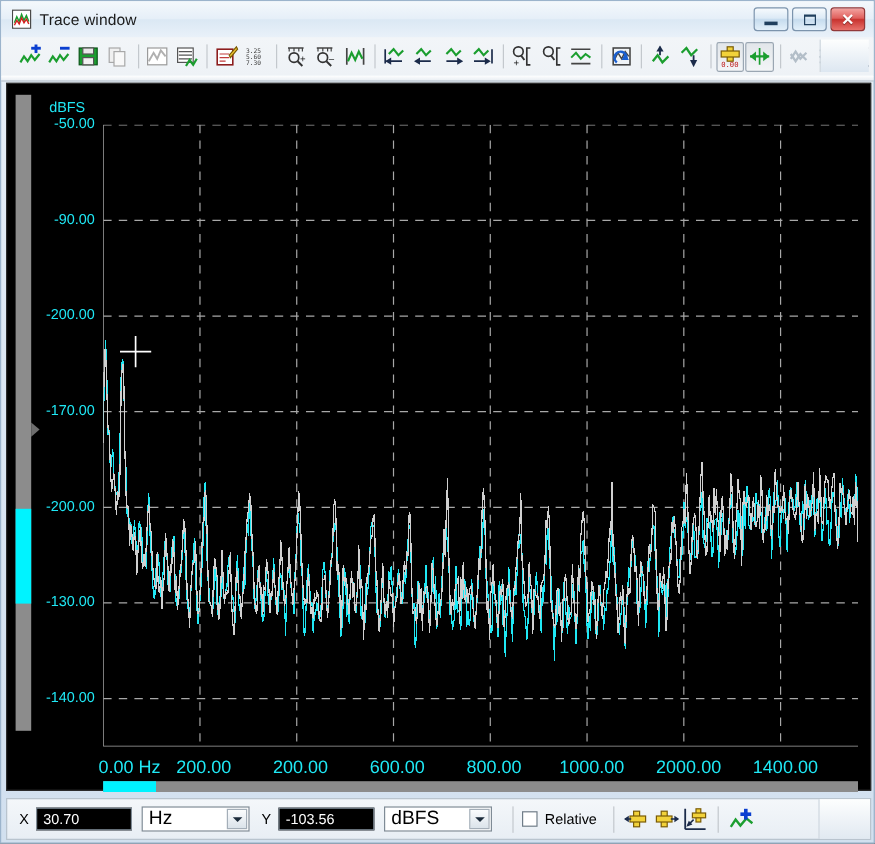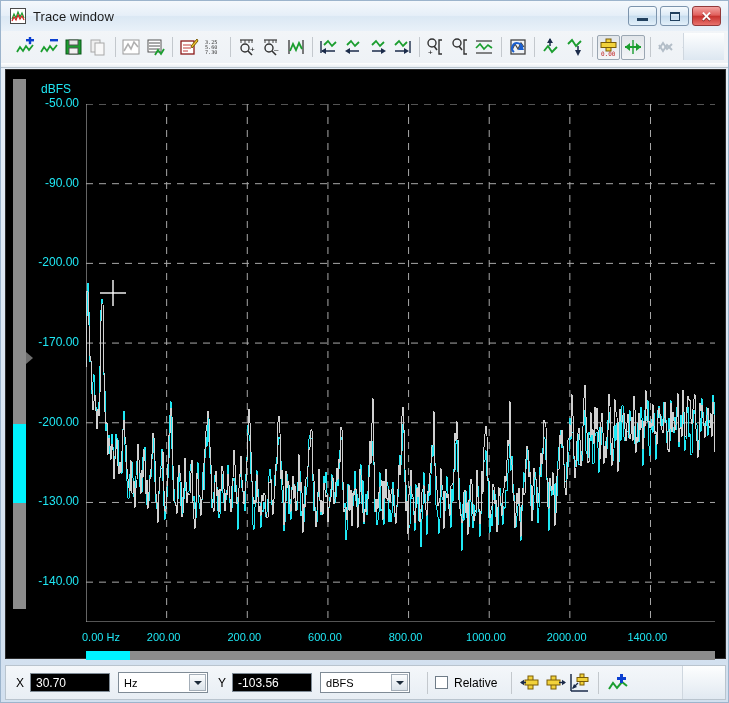--- a/index.html
+++ b/index.html
@@ -93,21 +93,21 @@
     position:absolute;left:85px;top:103px;width:629px;height:518px;
   }
   .plotarea svg{display:block;}
   .ylabel-unit{
     position:absolute;color:#1fe8f5;font-size:12px;
   }
   .ytick{
     position:absolute;color:#1fe8f5;font-size:12px;text-align:right;width:62px;
   }
   .xtick{
-    position:absolute;color:#1fe8f5;font-size:11px;
+    position:absolute;color:#1fe8f5;font-size:15px;
   }
   .hscroll{
     position:absolute;left:85px;top:650px;width:629px;height:9px;background:#8c8c8c;
   }
   .hscroll-thumb{
     position:absolute;left:0;top:0;height:9px;width:44px;background:#00f3ff;
   }
 
   
   .statusbar{
@@ -119,21 +119,21 @@
   .sb-label{font-size:12px;color:#000;margin-right:6px;}
   .sb-field{
     width:80px;height:19px;background:#000000;color:#ffffff;
     font-size:12px;line-height:19px;padding-left:5px;
     border:1px solid #7f8b96;box-sizing:border-box;margin-right:8px;
     font-family:"Liberation Sans",sans-serif;
   }
   .sb-select{
     width:90px;height:21px;background:#ffffff;border:1px solid #7f8b96;
     box-sizing:border-box;display:flex;align-items:center;
-    font-size:11px;color:#000;padding-left:5px;margin-right:10px;position:relative;
+    font-size:16px;color:#000;padding-left:5px;margin-right:10px;position:relative;
   }
   .sb-select .arrowbox{
     position:absolute;right:1px;top:1px;width:17px;height:17px;
     background:linear-gradient(to bottom,#fbfcfd,#dbe3ea);
     border:1px solid #a4aeb8;box-sizing:border-box;
     display:flex;align-items:center;justify-content:center;
   }
   .arrow-dn{width:0;height:0;border-left:4px solid transparent;border-right:4px solid transparent;border-top:4px solid #1c2b3a;}
   .sbsep{width:1px;height:22px;background:#c3c8cd;margin:0 7px;}
   .chk{

